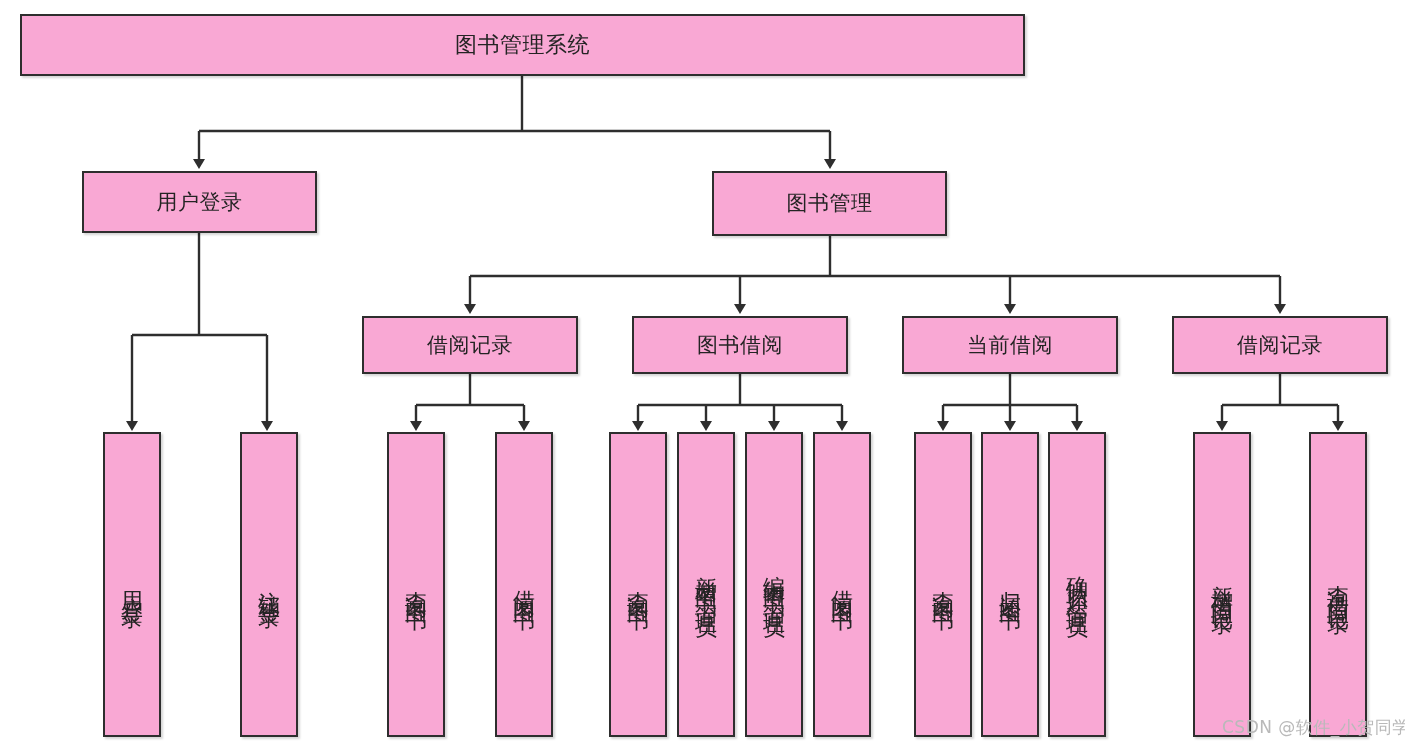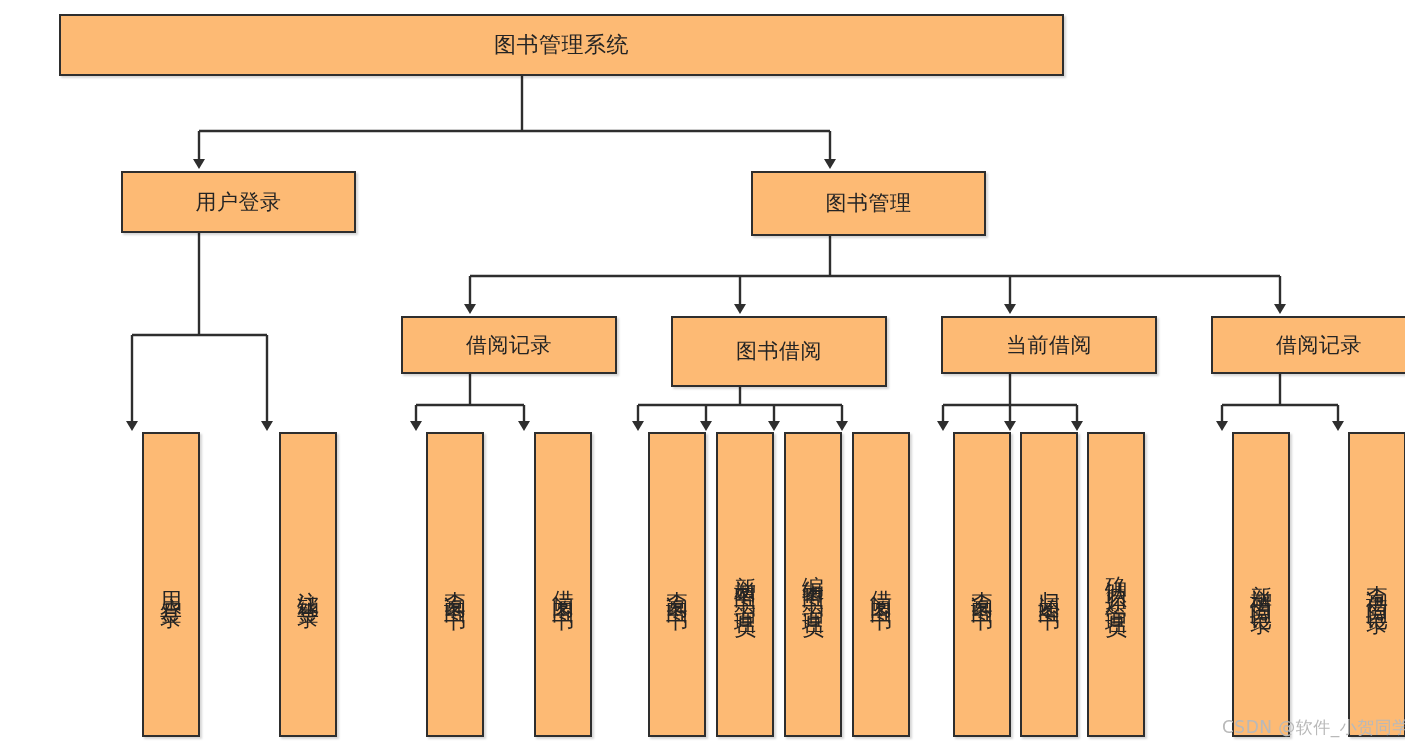--- a/index.html
+++ b/index.html
@@ -22,26 +22,25 @@
     left: 0;
     top: 0;
     width: 1405px;
     height: 747px;
     pointer-events: none;
   }
   .node {
     position: absolute;
     box-sizing: border-box;
     border: 2px solid #2e2e2e;
-    background: #fdba74;
+    background: #f9a8d4;
     display: flex;
     align-items: center;
     justify-content: center;
     box-shadow: 2px 2px 2px rgba(0,0,0,0.16);
-    margin-left: 39px;
   }
   .node .label {
     color: #242424;
     text-align: center;
     line-height: 1.16;
     white-space: nowrap;
   }
   
   .node.h .label {
     font-size: 21px;
@@ -136,21 +135,21 @@
   <div class="node h" style="left:82px; top:171px; width:235px; height:62px;">
     <span class="label">用户登录</span>
   </div>
   <div class="node h" style="left:712px; top:171px; width:235px; height:65px;">
     <span class="label">图书管理</span>
   </div>
 
   <div class="node h" style="left:362px; top:316px; width:216px; height:58px;">
     <span class="label">借阅记录</span>
   </div>
-  <div class="node h" style="left:632px; top:316px; width:216px; height:71px;">
+  <div class="node h" style="left:632px; top:316px; width:216px; height:58px;">
     <span class="label">图书借阅</span>
   </div>
   <div class="node h" style="left:1172px; top:316px; width:216px; height:58px;">
     <span class="label">借阅记录</span>
   </div>
   <div class="node h" style="left:902px; top:316px; width:216px; height:58px;">
     <span class="label">当前借阅</span>
   </div>
 
   <div class="node v" style="left:103px; top:432px; width:58px; height:305px;">

